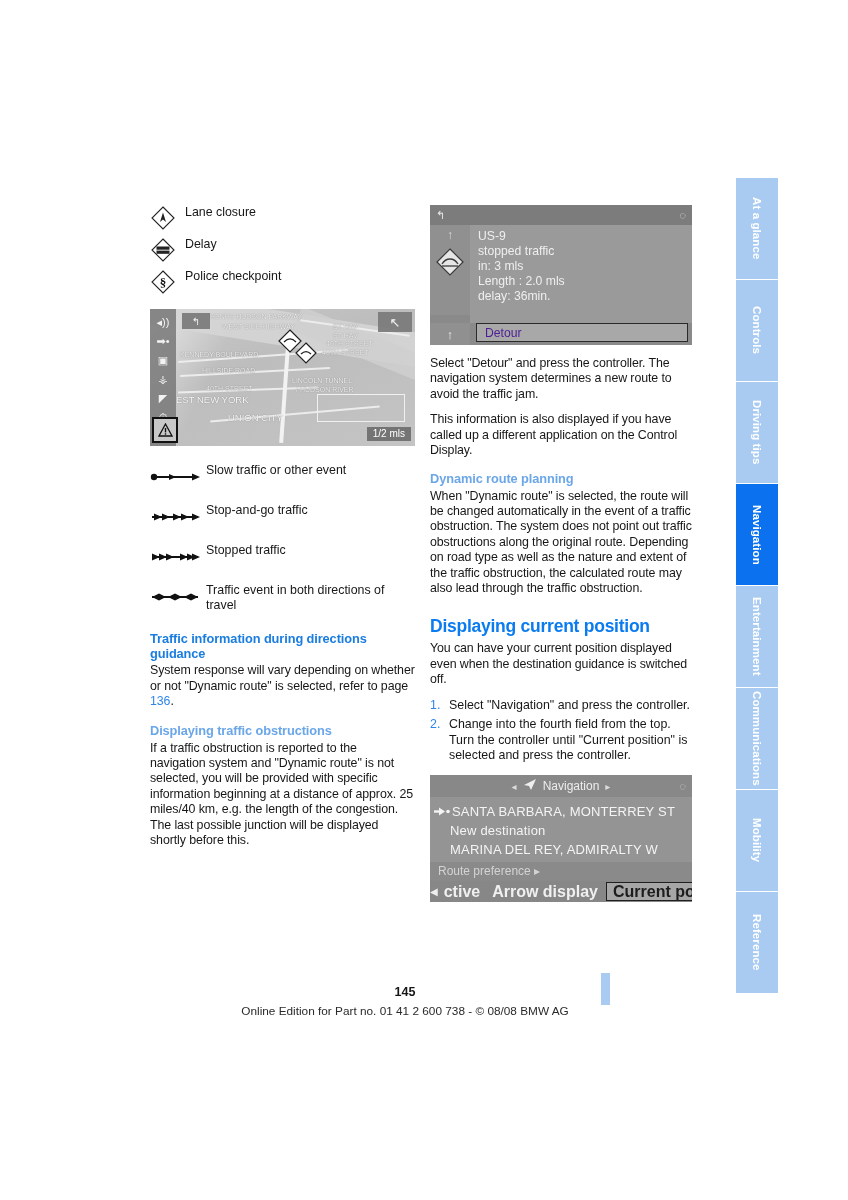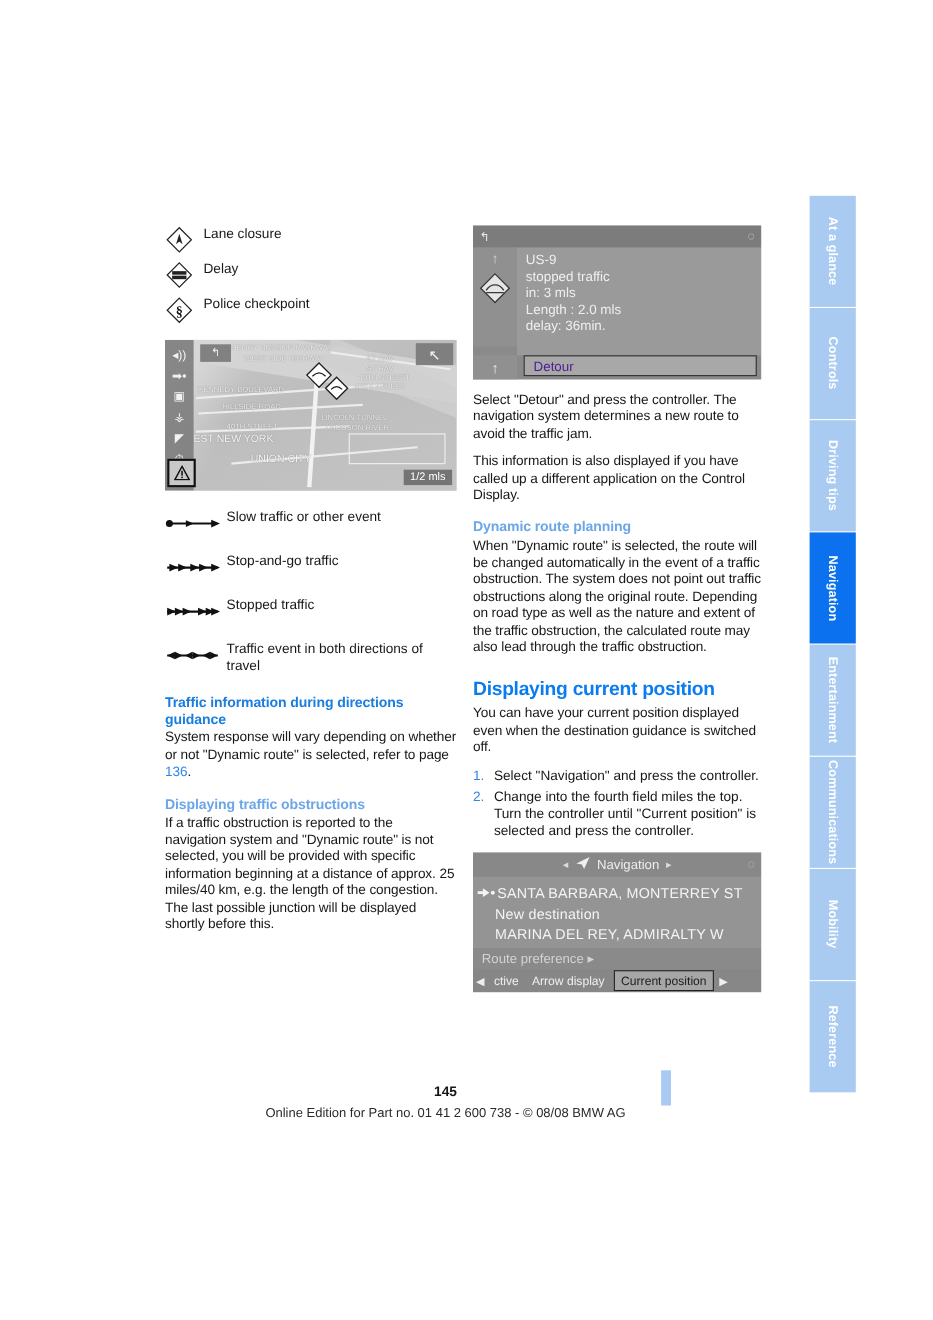--- a/index.html
+++ b/index.html
@@ -318,25 +318,26 @@
     padding: 2px 0 3px 8px;
   }
   .cd2-tabs {
     display: flex;
     align-items: stretch;
     height: 21px;
     background: #878787;
   }
   .cd2-tab {
     color: #f0f0f0;
-    font-size: 11px;
+    font-size: 16px;
     display: flex;
     align-items: center;
     padding: 0 6px;
     white-space: nowrap;
+    font-weight: bold;
   }
   .cd2-tab.sel {
     background: #a6a6a6;
     border: 1.5px solid #1f1f1f;
     color: #1d1d1d;
     margin: 1px 2px;
   }
   .cd2-arrow {
     display: flex; align-items: center; justify-content: center;
     width: 13px; color: #efefef; font-size: 10px;
@@ -638,21 +639,21 @@
     <h2 class="section-head" style="margin-top:20px">Displaying current position</h2>
     <p class="body-text">You can have your current position displayed even when the destination guidance is switched off.</p>
 
     <ul class="steps">
       <li class="step">
         <span class="num">1.</span>
         <span class="txt">Select "Navigation" and press the controller.</span>
       </li>
       <li class="step">
         <span class="num">2.</span>
-        <span class="txt">Change into the fourth field miles the top. Turn the controller until "Current position" is selected and press the controller.</span>
+        <span class="txt">Change into the fourth field from the top. Turn the controller until "Current position" is selected and press the controller.</span>
       </li>
     </ul>
 
     <div class="cd2" style="margin-top:12px">
       <div class="cd2-title">
         <span class="caret">◂</span>
         <span style="margin-right:6px">
           <svg width="14" height="13" viewBox="0 0 14 13">
               <polygon points="13,1 1,7 6,8 8,12" fill="#efefef"></polygon>
             </svg>

